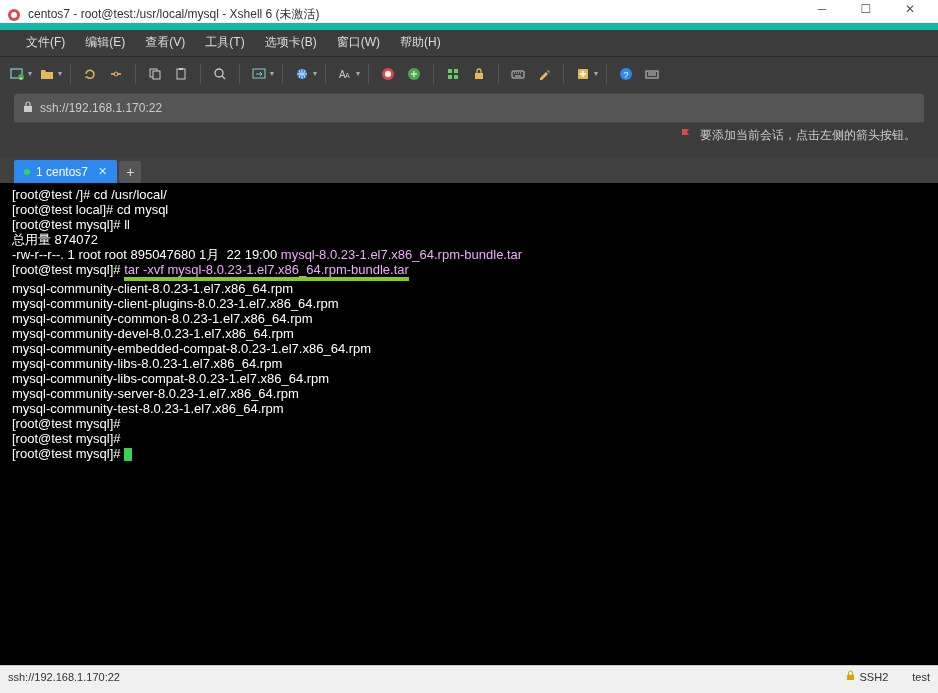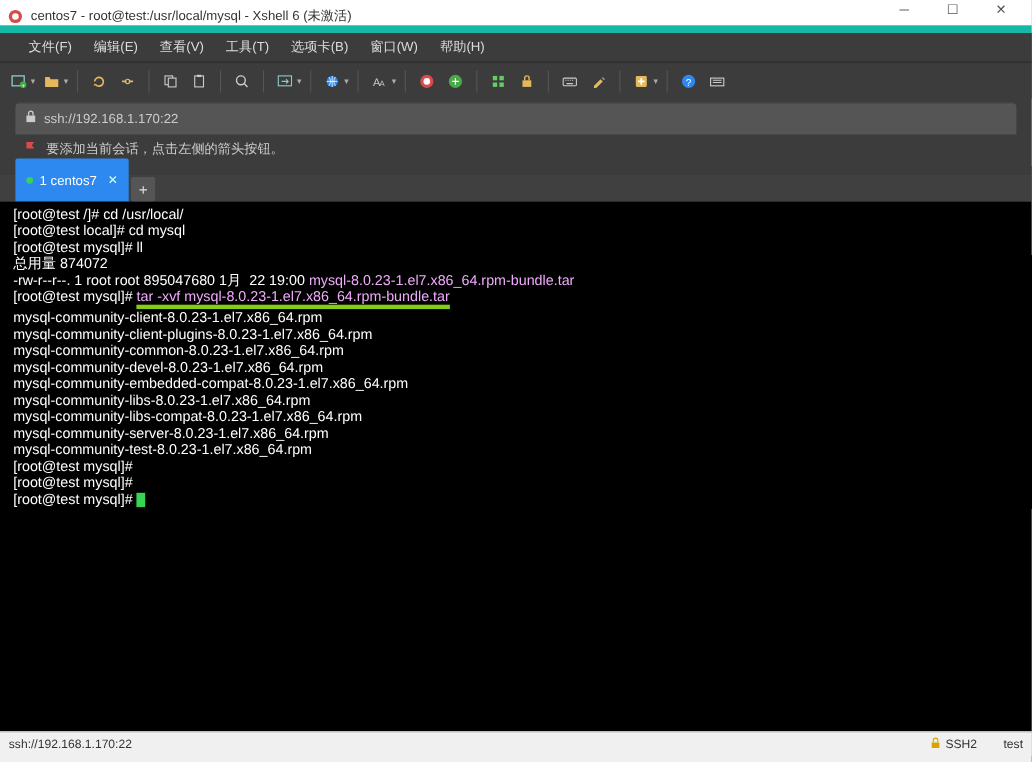--- a/index.html
+++ b/index.html
@@ -21,29 +21,29 @@
 .tbtn { width:22px; height:22px; display:flex; align-items:center; justify-content:center; cursor:pointer; border-radius:2px; }
 .tsep { width:1px; height:20px; background:#555; margin:0 4px; }
 .tdrop { font-size:8px; color:#aaa; margin-left:-4px; cursor:pointer; }
 
 
 .addrbar { height:30px; background:#555; display:flex; align-items:center; padding:0 8px; gap:6px; border-top:1px solid #444; border-bottom:1px solid #444; margin:3px 14px 0 14px; border-radius:4px 4px 0 0; }
 .addrbar .lock { color:#ccc; }
 .addrbar .url { color:#ccc; font-size:12px; }
 
 
-.hintbar { height:28px; background:#3c3c3c; display:flex; align-items:center; padding:0 8px 4px 8px; gap:6px; margin:0 14px; border-radius:0 0 4px 4px; }
+.hintbar { height:28px; background:#3c3c3c; display:flex; align-items:center; padding:0 8px 4px 8px; gap:6px; margin:0 14px; border-radius:0 0 4px 4px;justify-content:flex-end; }
 .hintbar .flag { color:#d94a4a; font-size:11px; }
 .hintbar .hint { color:#ccc; font-size:12px; }
 
 .gap3 { height:8px; background:#3c3c3c; }
 
 
 .tabstrip { height:24px; background:#404040; display:flex; align-items:flex-end; padding-left:14px; }
-.tab { height:39px; padding:0 10px; display:flex; align-items:center; gap:6px; font-size:12px; border-radius:2px 2px 0 0; cursor:pointer; }
+.tab { height:23px; padding:0 10px; display:flex; align-items:center; gap:6px; font-size:12px; border-radius:2px 2px 0 0; cursor:pointer; }
 .tab.active { background:#2d89ef; color:#fff; }
 .tab .dot { width:6px; height:6px; border-radius:50%; background:#39d353; }
 .tab .close { font-size:11px; color:#cfe; margin-left:4px; }
 .addtab { width:22px; height:22px; background:#555; margin-left:2px; display:flex; align-items:center; justify-content:center; color:#ddd; font-size:14px; cursor:pointer; border-radius:2px; }
 
 
 .terminal { background:#000; color:#fff; font-family:"Courier New",Consolas,monospace; font-size:13px; line-height:15px; padding:4px 12px; height:482px; overflow:hidden; white-space:pre; }
 .terminal .hl { color:#f0abfc; }
 .terminal .cursor { display:inline-block; width:8px; height:13px; background:#39d353; vertical-align:text-bottom; }
 .underline-red { border-bottom:4px solid #84cc16; display:inline-block; }

